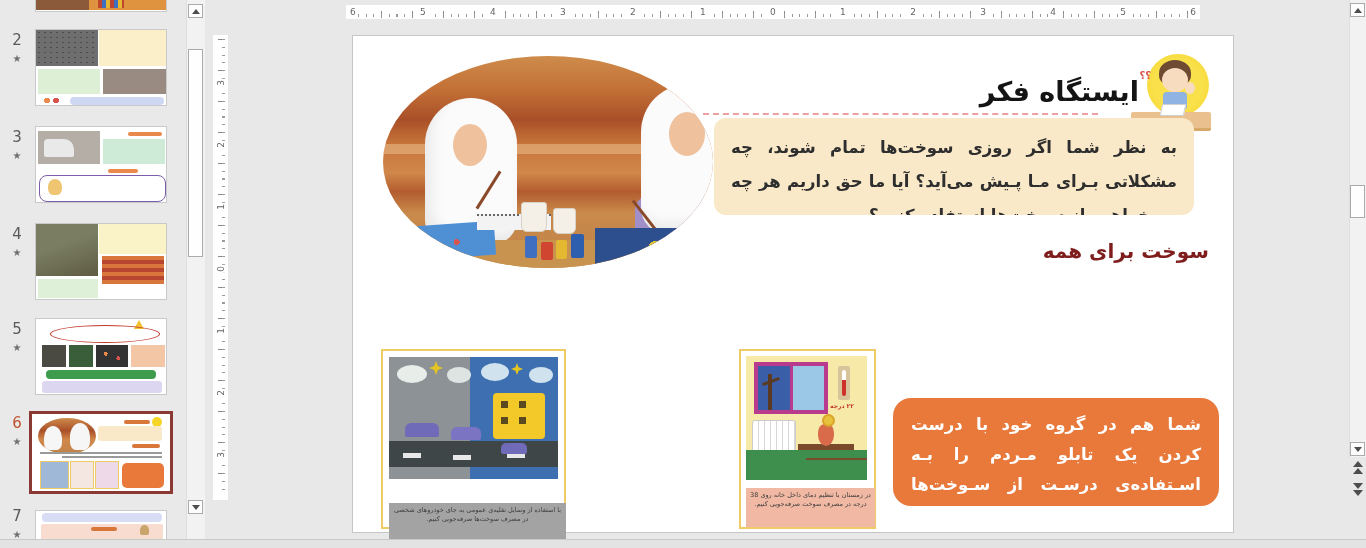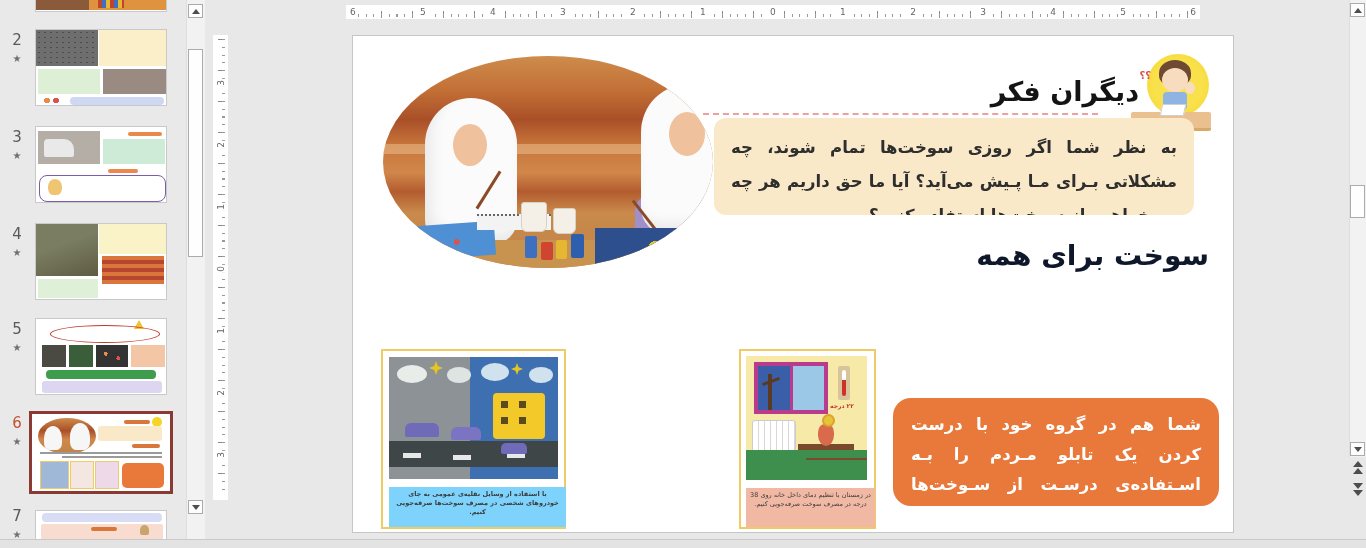--- a/index.html
+++ b/index.html
@@ -27,21 +27,21 @@
   .hnums{position:absolute;left:2px;right:2px;top:0;height:14px;display:flex;justify-content:space-between;align-items:center;font-size:9px;color:#666;}
   .hnums span{background:#fff;padding:0 2px;line-height:13px;}
   .vticks{position:absolute;top:4px;bottom:4px;left:9px;width:3px;background:repeating-linear-gradient(to bottom,#9a9a9a 0 1px,transparent 1px 7.75px);}
   .vticks2{position:absolute;top:4px;bottom:4px;left:5px;width:7px;background:repeating-linear-gradient(to bottom,#8a8a8a 0 1px,transparent 1px 31px);}
   .vnums{position:absolute;top:43px;bottom:40px;left:0;right:0;display:flex;flex-direction:column;justify-content:space-between;align-items:center;font-size:9px;color:#666;}
   .vnums span{transform:rotate(-90deg);background:#fff;padding:0 1px;line-height:10px;}
   
   #slide{position:absolute;left:352px;top:35px;width:882px;height:498px;background:#FFFFFF;border:1px solid #C6C6C6;box-sizing:border-box;}
   .rtl{direction:rtl;}
   .slide-title{font-weight:bold;font-size:27px;color:#141414;white-space:nowrap;}
-  .section-heading{font-weight:bold;font-size:28px;color:#0f172a;white-space:nowrap;}
+  .section-heading{font-weight:bold;font-size:20px;color:#7f1d1d;white-space:nowrap;}
   .think-box{background:#FAE9C8;border-radius:12px;font-weight:bold;font-size:16.5px;line-height:34px;color:#2e2e2e;text-align:justify;padding:13px 17px;box-sizing:border-box;overflow:hidden;}
   .body-text{font-weight:bold;font-size:16px;line-height:29px;color:#1c1c1c;text-align:justify;}
   .callout{background:#E8793B;border-radius:18px;color:#fff;font-weight:bold;font-size:16.5px;line-height:30px;text-align:justify;padding:12px 18px;box-sizing:border-box;overflow:hidden;}
   .frame{position:absolute;top:313px;height:180px;background:#fff;border:2px solid #EFCB66;box-sizing:border-box;padding:6px 6px 4px 6px;}
   .caption{font-size:6.5px;line-height:9px;color:#3d3d3d;text-align:center;padding:3px 4px;margin-top:4px;direction:rtl;overflow:hidden;}
   .redline{border-top:2px dashed rgba(224,80,80,.55);}
 </style>
 </head>
 <body>
 
@@ -200,21 +200,21 @@
       <div class="shape" style="right:4px;top:0;width:62px;height:62px;border-radius:50%;background:radial-gradient(circle,#F9E14C 55%,#F6D529 100%);"></div>
       <div class="shape" style="right:22px;top:6px;width:32px;height:26px;background:#6F4A33;border-radius:50% 50% 40% 40%;"></div>
       <div class="shape" style="right:25px;top:14px;width:26px;height:24px;background:#F8DCC0;border-radius:50%;"></div>
       <div class="shape" style="right:18px;top:28px;width:10px;height:12px;background:#F8DCC0;border-radius:50%;"></div>
       <div class="shape" style="right:26px;top:38px;width:24px;height:18px;background:#8FB4E3;border-radius:4px;"></div>
       <div class="shape" style="right:2px;top:58px;width:80px;height:16px;background:#E9C08E;border-radius:2px;border-bottom:3px solid #D8A869;"></div>
       <div class="shape" style="right:28px;top:50px;width:22px;height:10px;background:#fff;border:1px solid #CFCFCF;transform:skewX(-12deg);"></div>
       <div class="shape rtl" style="right:62px;top:16px;font-size:10px;color:#D9534F;font-weight:bold;letter-spacing:2px;">؟؟</div>
     </div>
 
-    <div class="abs slide-title rtl" style="right:94px;top:40px;">دیگران فکر</div>
+    <div class="abs slide-title rtl" style="right:94px;top:40px;">ایستگاه فکر</div>
     <div class="abs redline" style="left:350px;top:77px;width:395px;height:0;"></div>
 
     <div class="abs think-box rtl" style="left:361px;top:82px;width:480px;height:97px;">به نظر شما اگر روزی سوخت‌ها تمام شوند، چه مشکلاتی بـرای مـا پـیش می‌آید؟ آیا ما حق داریم هر چه می‌خواهیم از سوخت‌ها استفاده کنیم؟</div>
 
     <div class="abs section-heading rtl" style="right:24px;top:203px;">سوخت برای همه</div>
 
 
     <div class="frame" style="left:28px;width:185px;">
       <div class="abs" style="left:6px;top:6px;width:169px;height:122px;background:linear-gradient(to right,#8C9296 0 48%,#3E6FB0 48% 100%);overflow:hidden;">
         <div class="shape" style="left:8px;top:8px;width:30px;height:18px;background:#E8EDEA;border-radius:50%;"></div>
@@ -222,21 +222,21 @@
         <div class="shape" style="left:92px;top:6px;width:28px;height:18px;background:#CFE2EE;border-radius:50%;"></div>
         <div class="shape" style="left:140px;top:10px;width:24px;height:16px;background:#CFE2EE;border-radius:50%;"></div>
         <div class="shape" style="left:40px;top:4px;width:14px;height:14px;background:#E5C520;clip-path:polygon(50% 0,63% 35%,100% 50%,63% 65%,50% 100%,37% 65%,0 50%,37% 35%);"></div>
         <div class="shape" style="left:122px;top:6px;width:12px;height:12px;background:#E5C520;clip-path:polygon(50% 0,63% 35%,100% 50%,63% 65%,50% 100%,37% 65%,0 50%,37% 35%);"></div>
         <div class="shape" style="left:104px;top:36px;width:52px;height:46px;background:#F2C928;border-radius:4px;background-image:linear-gradient(#5A4A20 0 0),linear-gradient(#5A4A20 0 0),linear-gradient(#5A4A20 0 0),linear-gradient(#5A4A20 0 0);background-size:7px 7px;background-position:8px 8px,26px 8px,8px 24px,26px 24px;background-repeat:no-repeat;"></div>
         <div class="shape" style="left:0;top:84px;width:169px;height:26px;background:#3F4648;background-image:linear-gradient(#E8E8E8 0 0),linear-gradient(#E8E8E8 0 0),linear-gradient(#E8E8E8 0 0);background-size:18px 5px;background-position:14px 12px,64px 14px,118px 12px;background-repeat:no-repeat;"></div>
         <div class="shape" style="left:16px;top:66px;width:34px;height:14px;background:#6F6BB8;border-radius:6px 6px 2px 2px;"></div>
         <div class="shape" style="left:62px;top:70px;width:30px;height:13px;background:#7A74C2;border-radius:6px 6px 2px 2px;"></div>
         <div class="shape" style="left:112px;top:86px;width:26px;height:11px;background:#6F6BB8;border-radius:5px 5px 2px 2px;"></div>
       </div>
-      <div class="abs caption" style="left:6px;top:132px;width:169px;height:34px;background:#7dd3fc;font-weight:bold;">با استفاده از وسایل نقلیه‌ی عمومی به جای خودروهای شخصی در مصرف سوخت‌ها صرفه‌جویی کنیم.</div>
+      <div class="abs caption" style="left:6px;top:148px;width:169px;height:34px;background:#a3a3a3;">با استفاده از وسایل نقلیه‌ی عمومی به جای خودروهای شخصی در مصرف سوخت‌ها صرفه‌جویی کنیم.</div>
     </div>
 
 
     <div class="frame" style="left:386px;width:137px;">
       <div class="abs" style="left:5px;top:5px;width:121px;height:124px;background:#F7E9A8;overflow:hidden;">
         <div class="shape" style="left:8px;top:6px;width:74px;height:52px;background:#B83B8E;padding:4px;box-sizing:border-box;"></div>
         <div class="shape" style="left:12px;top:10px;width:32px;height:44px;background:#3A5FA8;"></div>
         <div class="shape" style="left:47px;top:10px;width:31px;height:44px;background:#9CC8E8;"></div>
         <div class="shape" style="left:22px;top:18px;width:4px;height:36px;background:#5A3A22;"></div>
         <div class="shape" style="left:16px;top:24px;width:18px;height:3px;background:#5A3A22;transform:rotate(-20deg);"></div>

